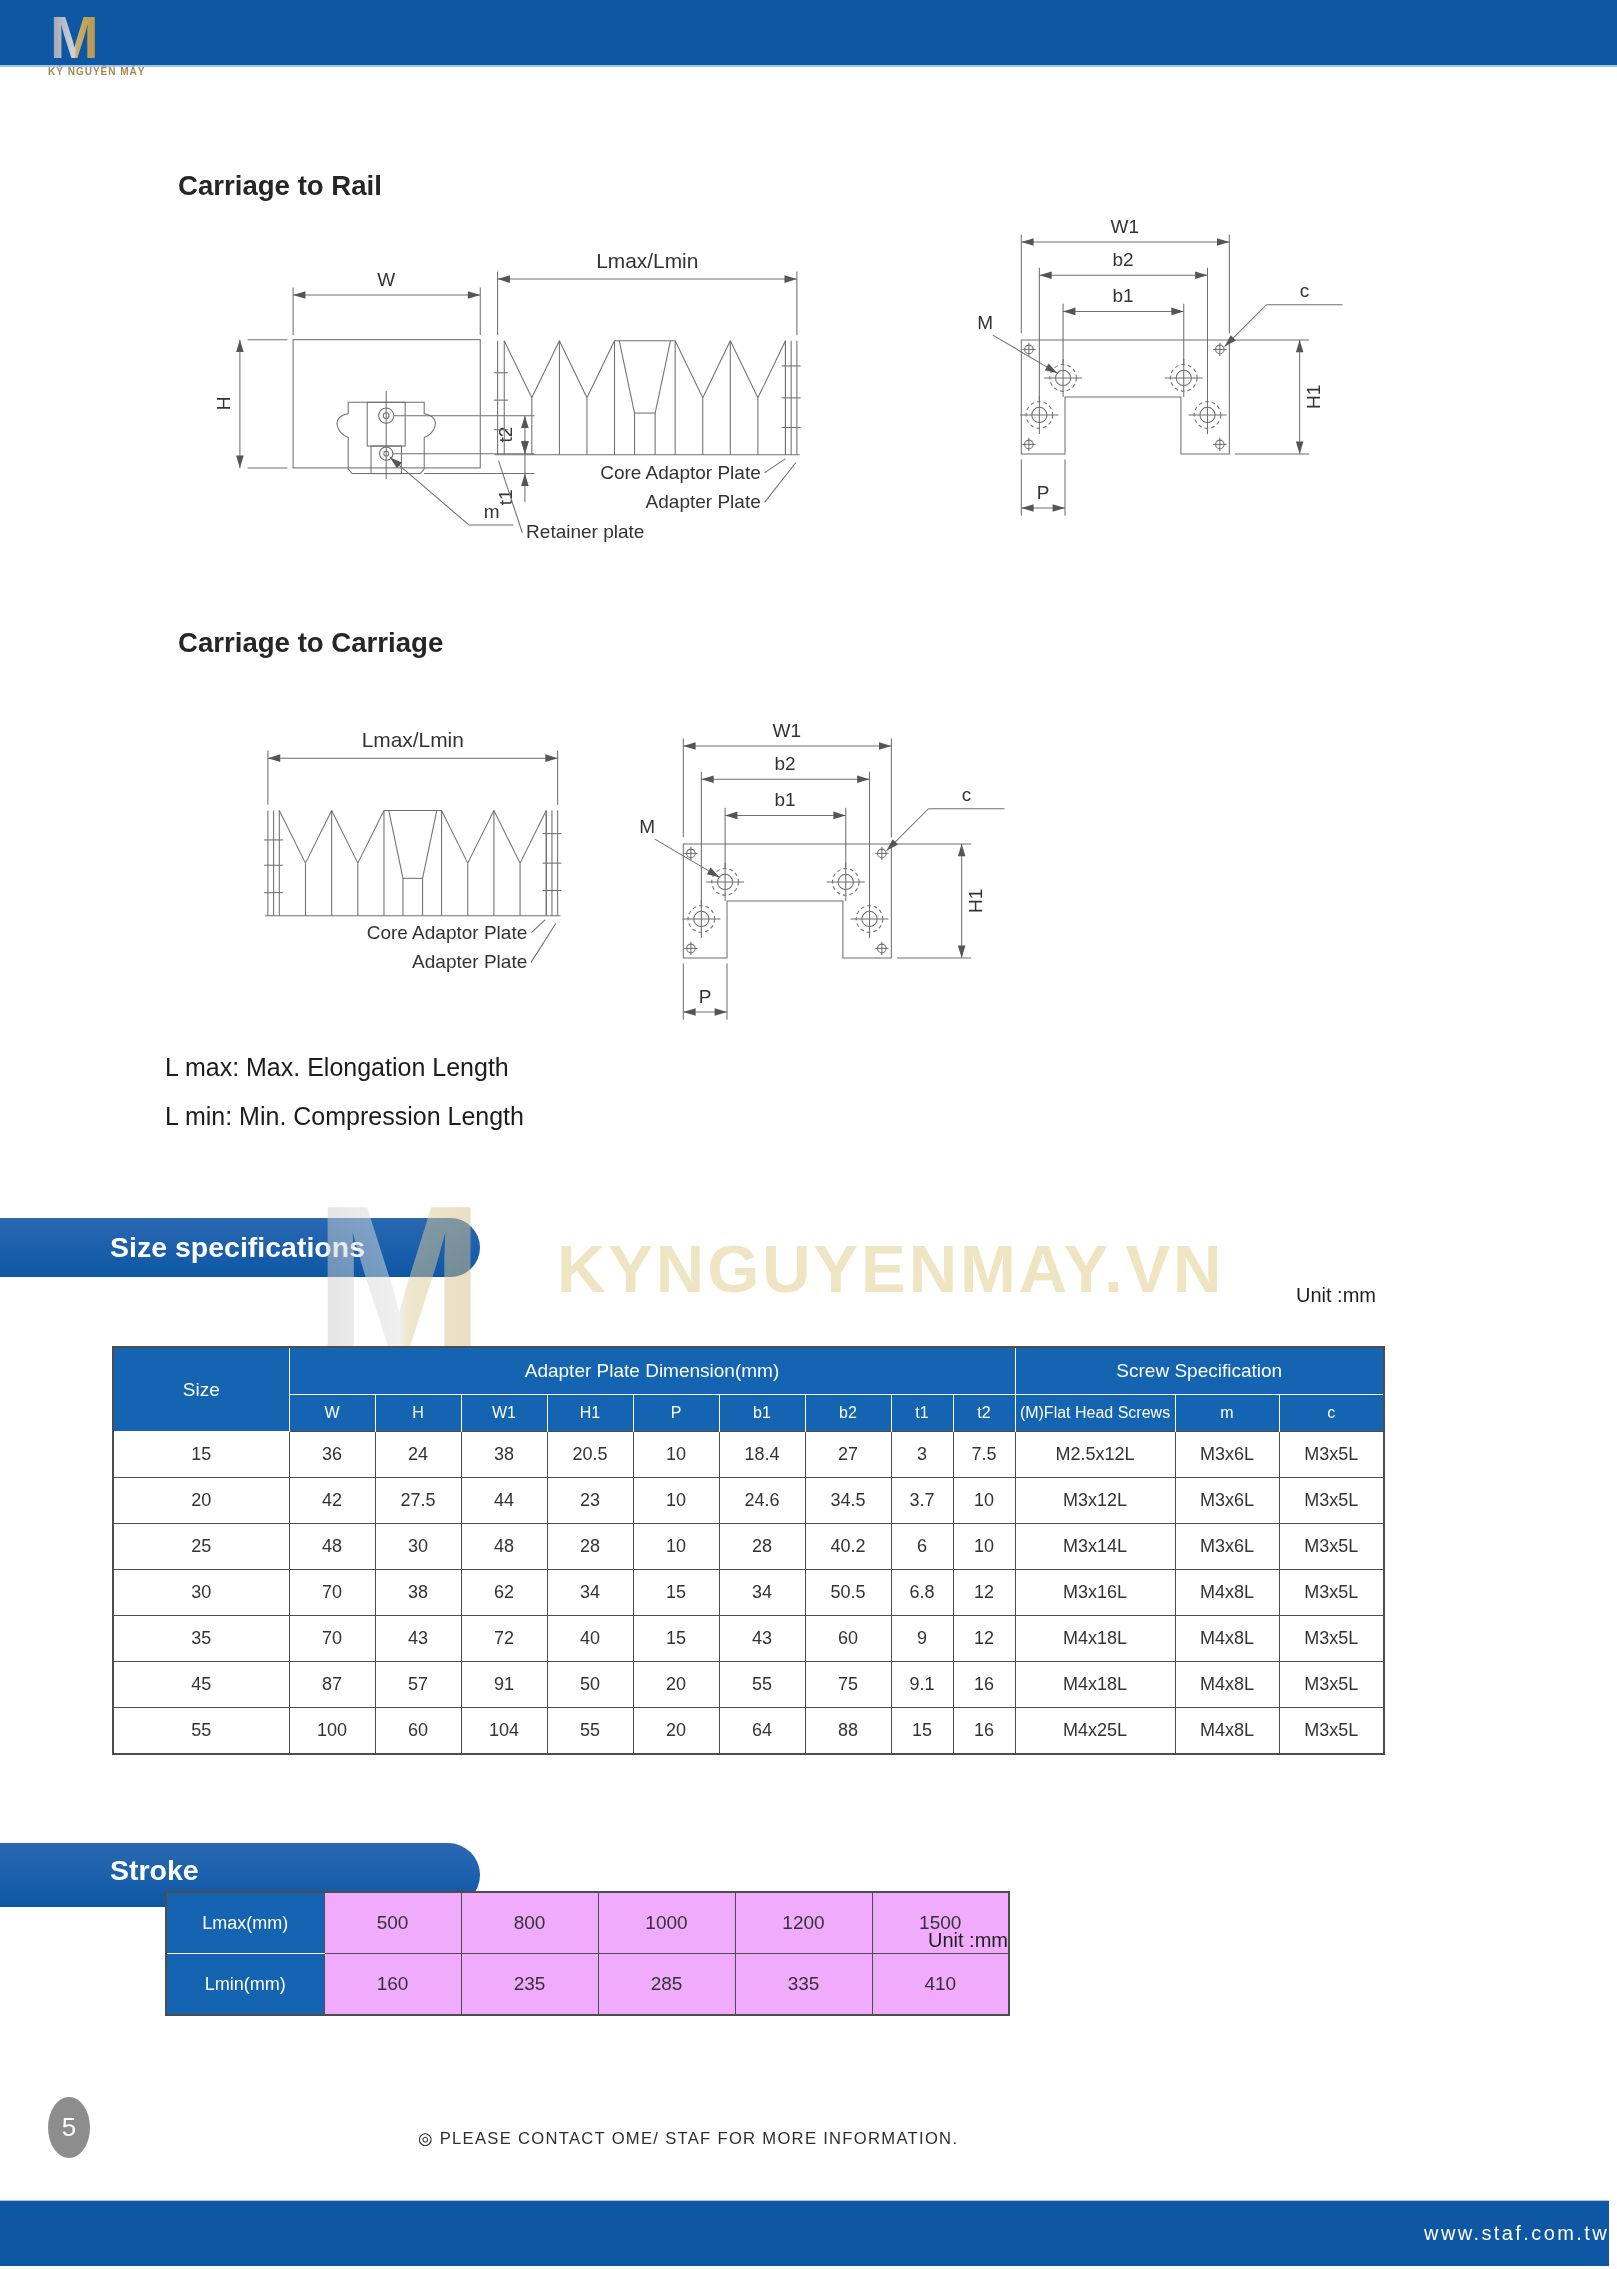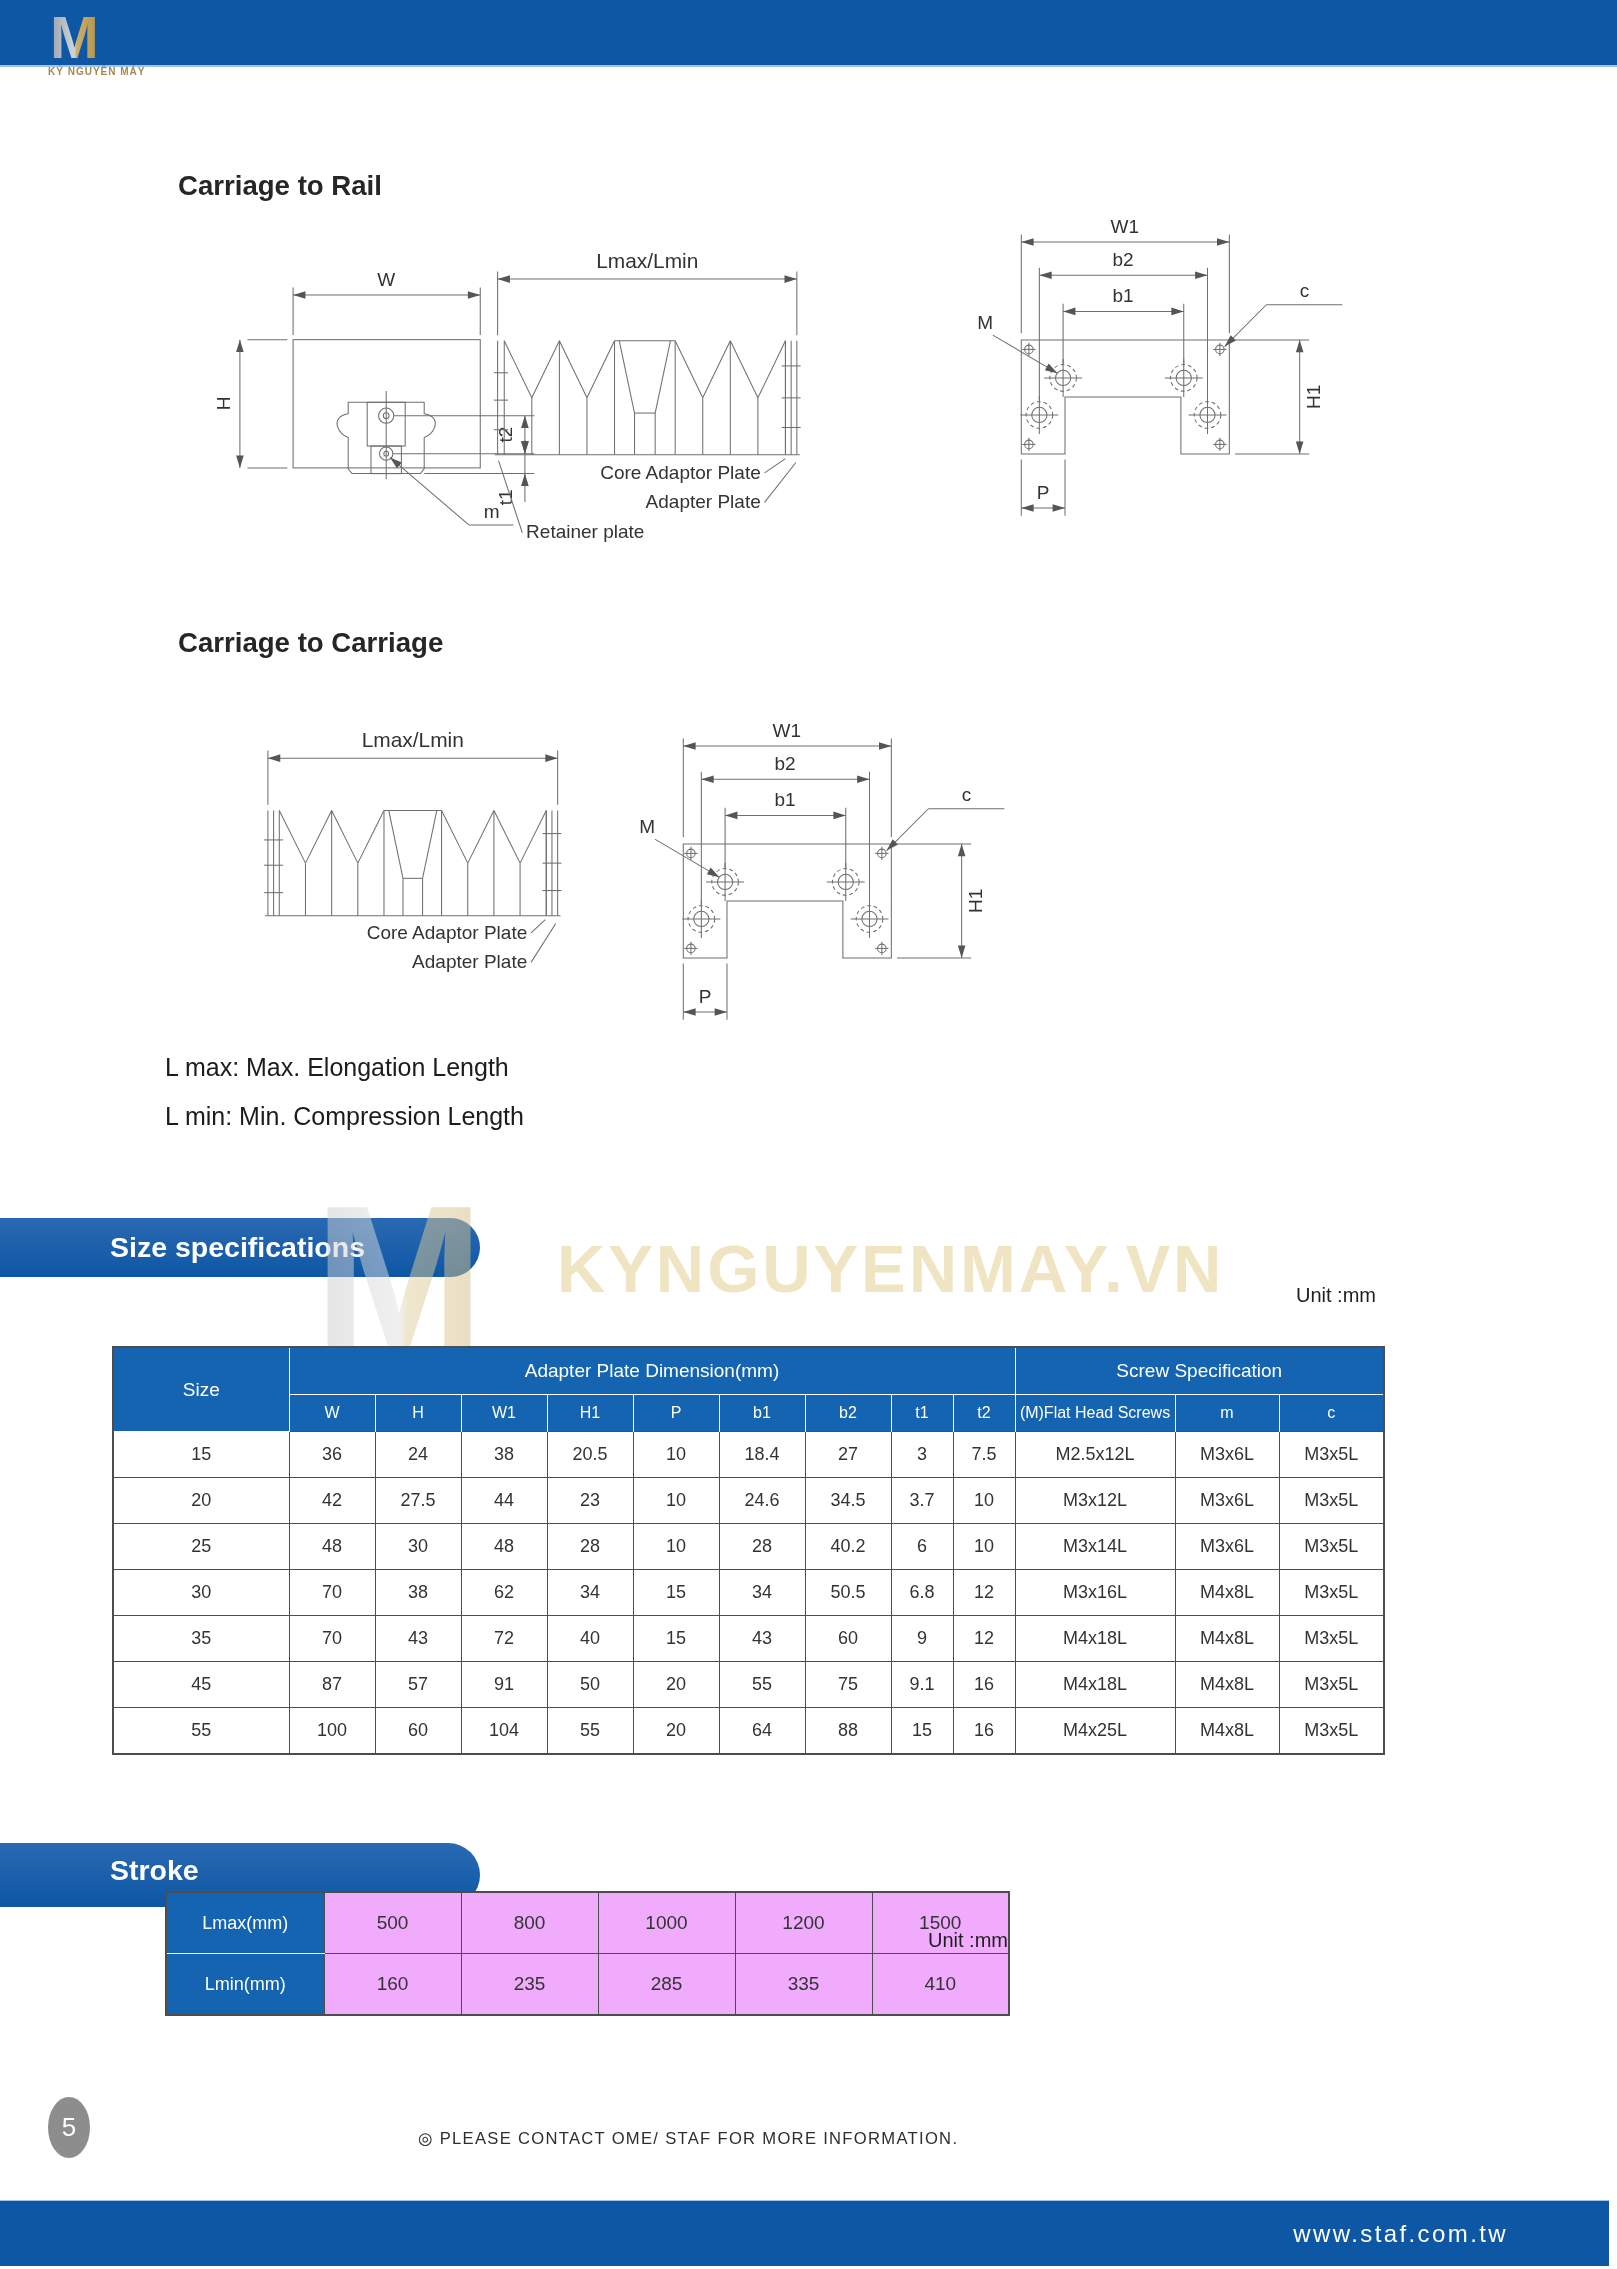--- a/index.html
+++ b/index.html
@@ -39,21 +39,21 @@
   table.stroke{position:absolute;left:165px;top:1891px;width:843px;border-collapse:collapse;table-layout:fixed;
     z-index:3;background:#f0abfc;border:2.4px solid #4d4d4d;}
   table.stroke th{background:var(--table-blue);color:#fff;font-weight:normal;font-size:18px;
     border:1.9px solid #fff;border-right:1.4px solid #4d4d4d;height:58px;}
   table.stroke td{border:1.4px solid #4d4d4d;text-align:center;font-size:19px;color:#333;height:58px;}
   .contact-note{position:absolute;left:418px;top:2129px;font-size:16.6px;letter-spacing:1.3px;color:#2e2e2e;white-space:nowrap;}
   .pagenum{position:absolute;left:48px;top:2097px;width:42px;height:61px;background:var(--circle-gray);
     border-radius:50%;color:#fff;font-size:26px;display:flex;align-items:center;justify-content:center;}
   .footer{position:absolute;left:0;top:2200px;width:1609px;height:66px;background:var(--bar-blue);
     border-top:1.9px solid #9fc4e8;display:flex;align-items:center;justify-content:flex-end;box-sizing:border-box;}
-  .footer .site{color:#fff;font-size:24px;letter-spacing:2.4px;padding-right:101px;}
+  .footer .site{color:#fff;font-size:20px;letter-spacing:2.4px;}
 </style>
 </head>
 <body style="--bar-blue: #0d57a5; --table-blue: #1464b2; --gold: #a5884d; --wm-gold: #f0e5c3; --circle-gray: #8d8d8d;">
 
 <div class="topbar"></div>
 <div class="logo">
   <svg width="68" height="51" viewBox="0 0 72 54">
     <defs>
       <linearGradient id="lg-logo" x1="0" y1="0" x2="1" y2="0">
         <stop offset="0" stop-color="#9aa2ae"></stop>

